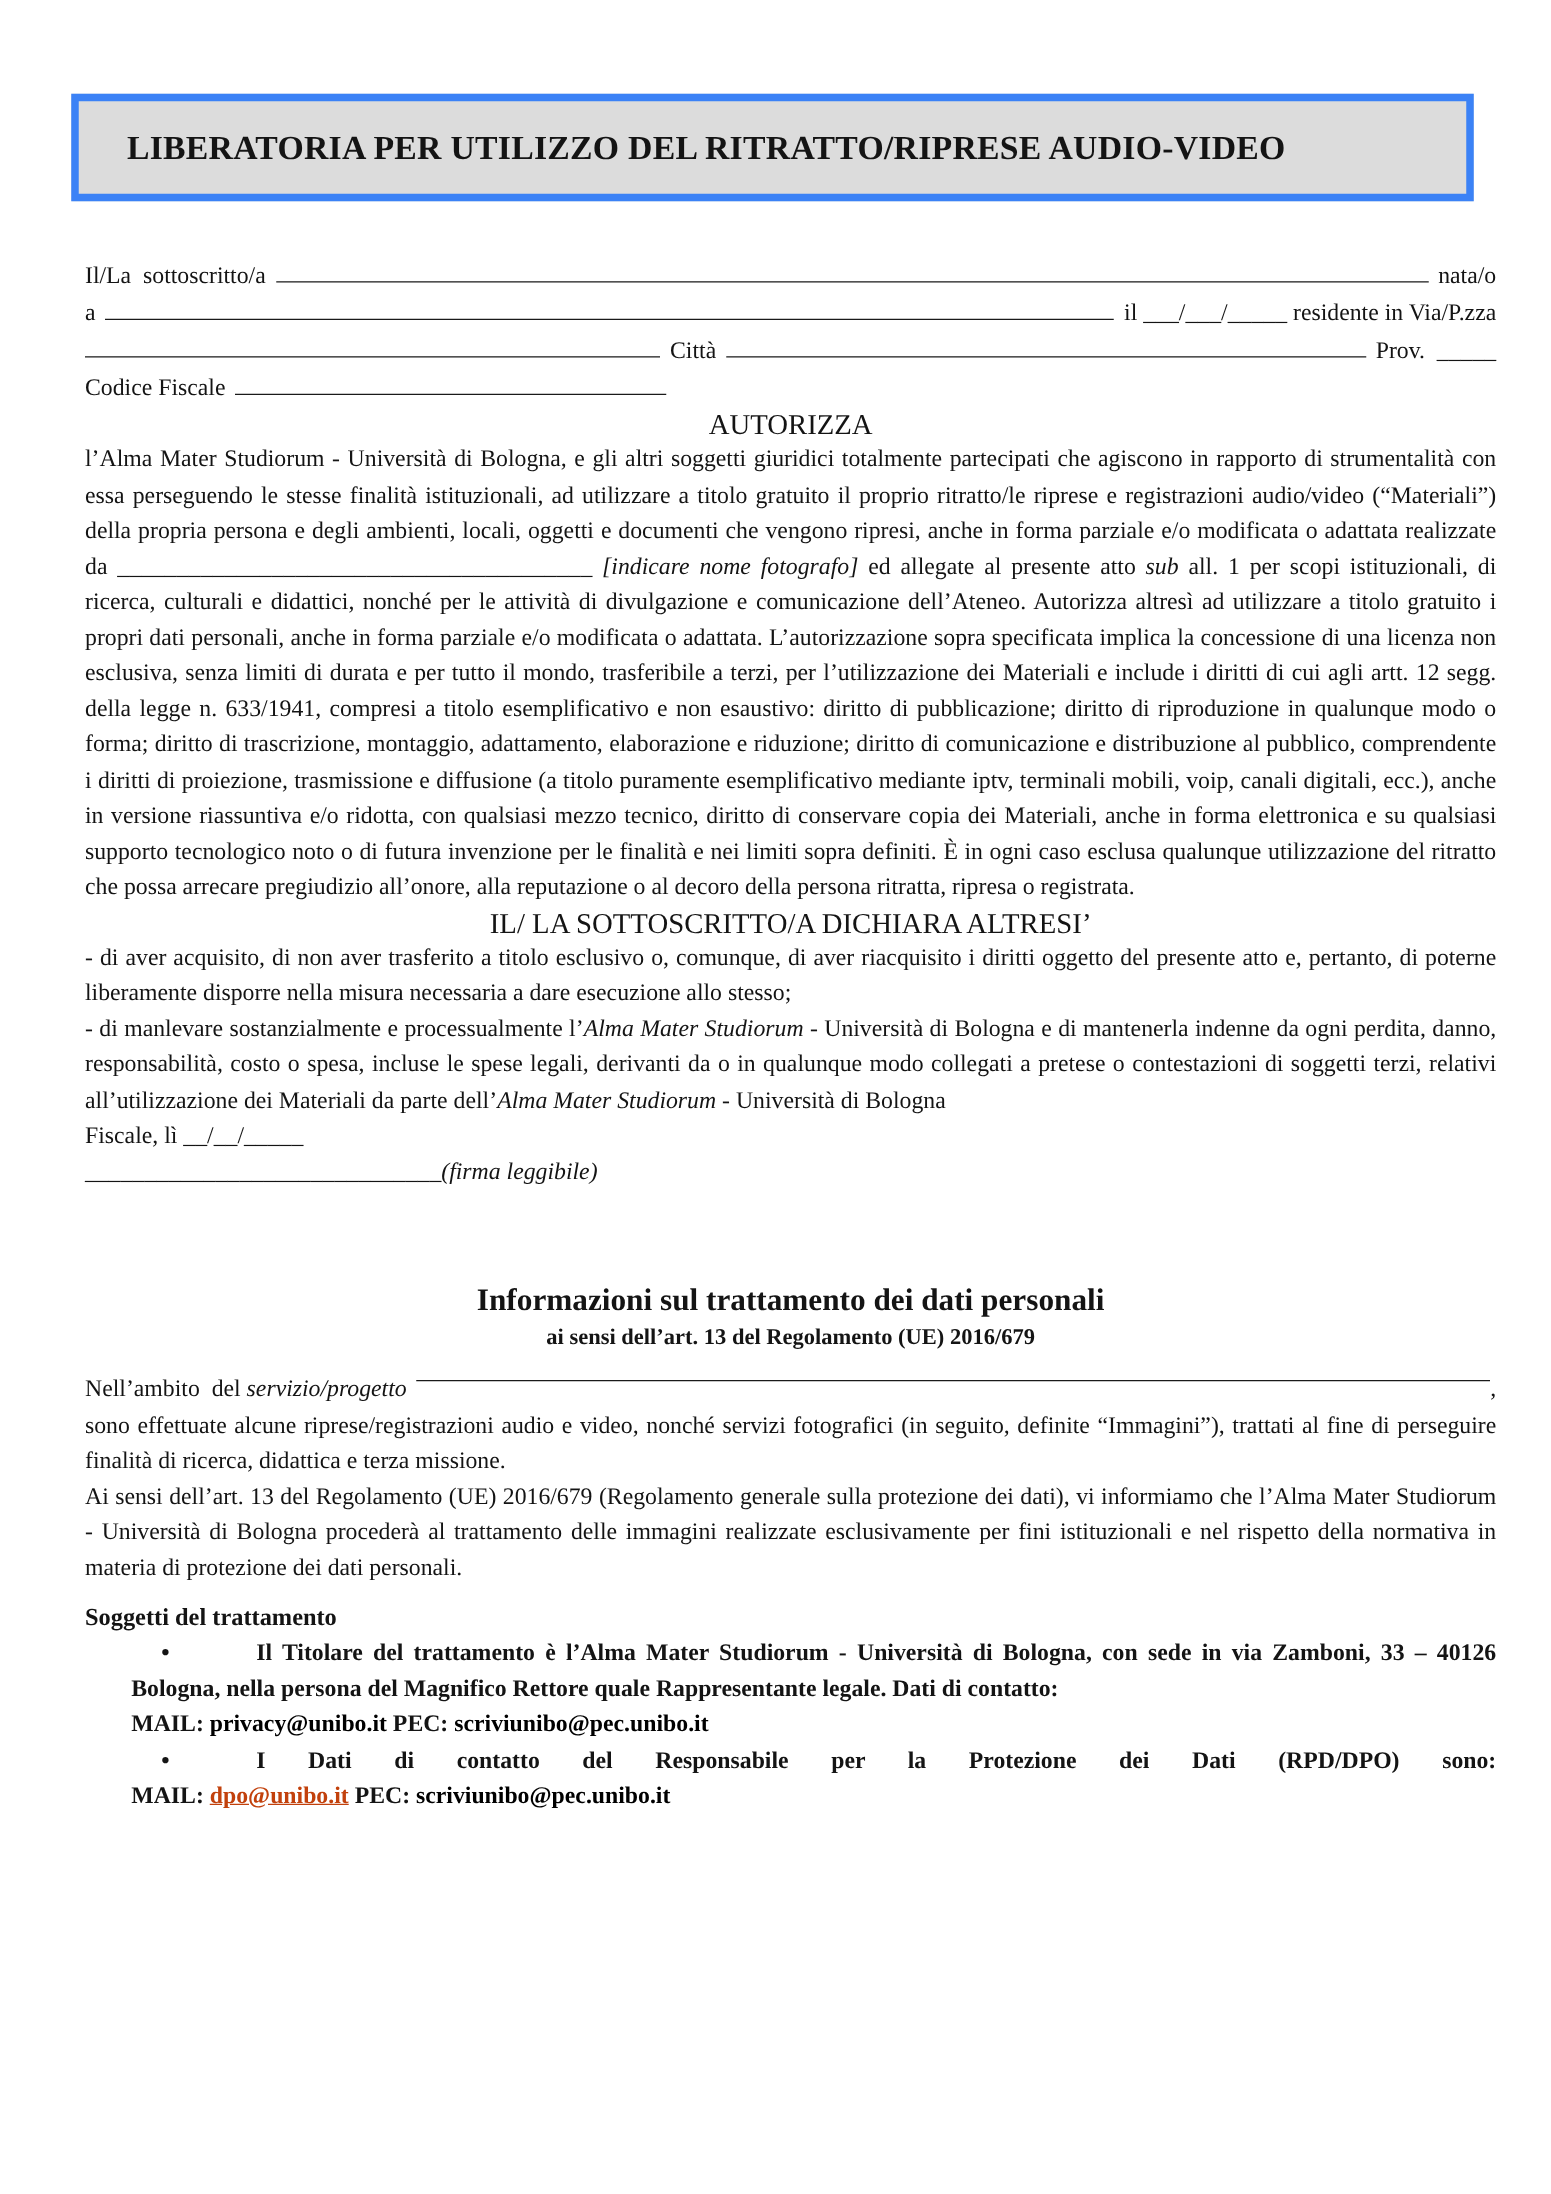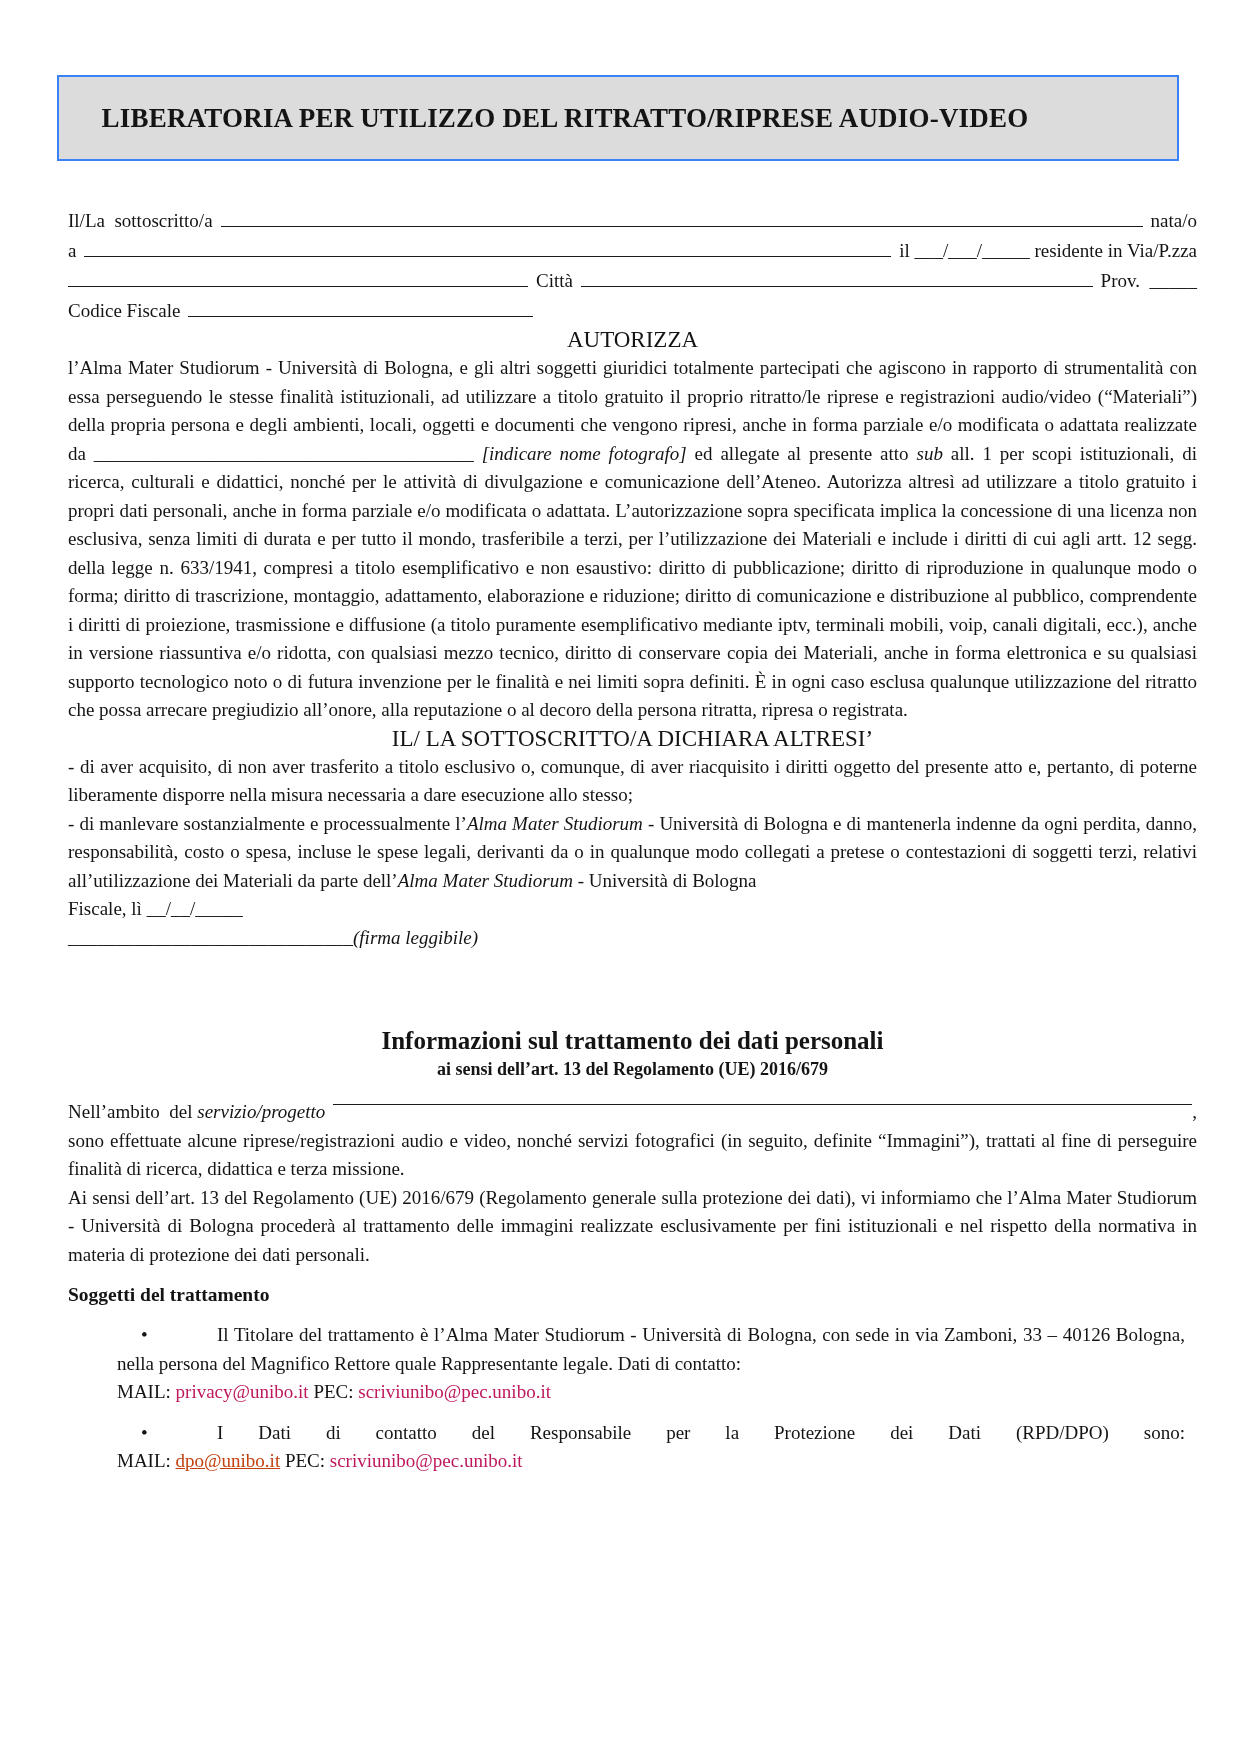--- a/index.html
+++ b/index.html
@@ -14,21 +14,21 @@
     color:#141414;
     overflow:hidden;
   }
 
   
   .title-box {
     box-sizing:border-box;
     margin-left:-11px;
     width:1122px; height:86px;
     background:#dcdcdc;
-    border:2px solid #3b82f6;
+    border:6px solid #3b82f6;
     display:flex; align-items:center; justify-content:center;
     padding-right:106px;
   }
   .title-box h1 {
     margin:0;
     font-size:27px;
     font-weight:bold;
     letter-spacing:.2px;
     white-space:nowrap;
   }
@@ -58,25 +58,25 @@
   .signature-row { margin-top:42px; line-height:28.5px; }
 
   .info-title { margin:74px 0 0 0; text-align:center; font-size:25px; font-weight:bold; line-height:30px; }
   .info-subtitle { margin:0; text-align:center; font-size:18px; font-weight:bold; line-height:26px; }
 
   .intro-line { margin-top:16px; display:flex; align-items:center; line-height:28.5px; }
   .intro-line span { white-space:pre; }
 
   .subjects-heading { margin:12px 0 0 0; font-size:19.5px; font-weight:bold; line-height:28px; }
 
-  .bullet-item { margin:12px; padding-left:37px; text-align:justify; line-height:28.5px; }
+  .bullet-item { margin:0; padding-left:37px; text-align:justify; line-height:28.5px;font-weight:bold; }
   .bullet-marker { display:inline-block; width:100px; padding-left:24px; box-sizing:border-box; }
   .stretch-line { text-align:justify; text-align-last:justify; }
 
-  a.mail { color:#be185d; text-decoration:none; }
+  a.mail { color:#000000; text-decoration:none; }
   a.mail-underline { color:#c2410c; text-decoration:underline; }
 </style>
 </head>
 <body>
 
 <div class="page">
 
   <div class="title-box">
     <h1>LIBERATORIA PER UTILIZZO DEL RITRATTO/RIPRESE AUDIO-VIDEO</h1>
   </div>

